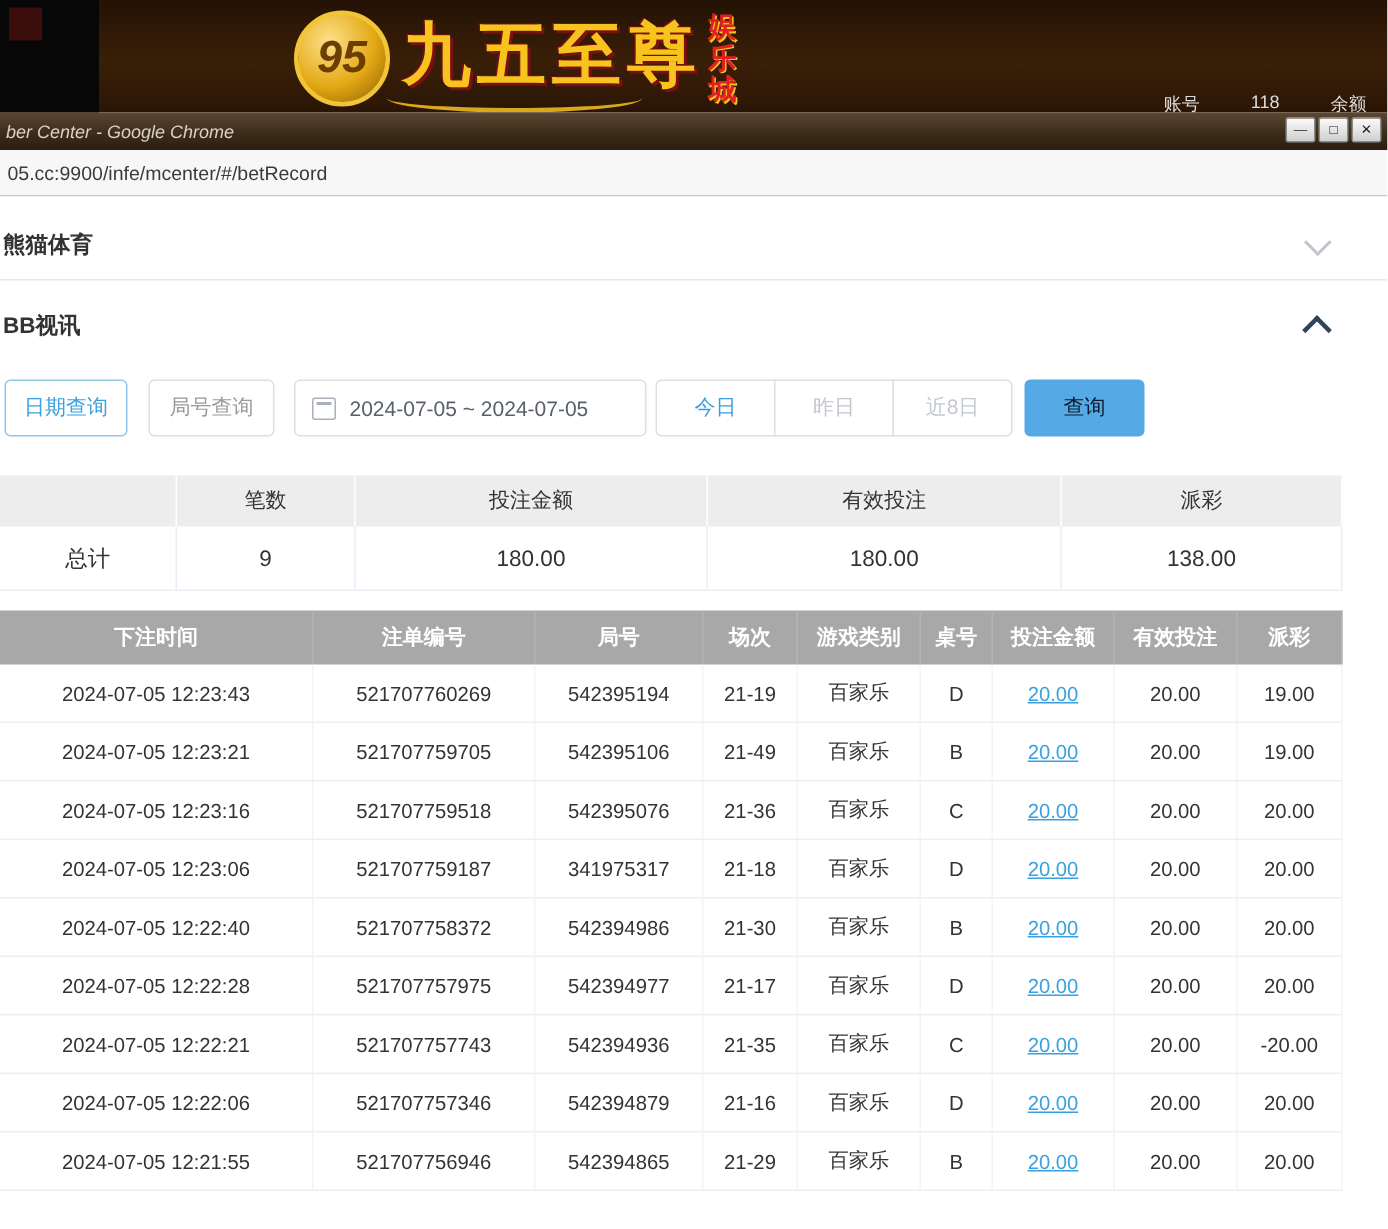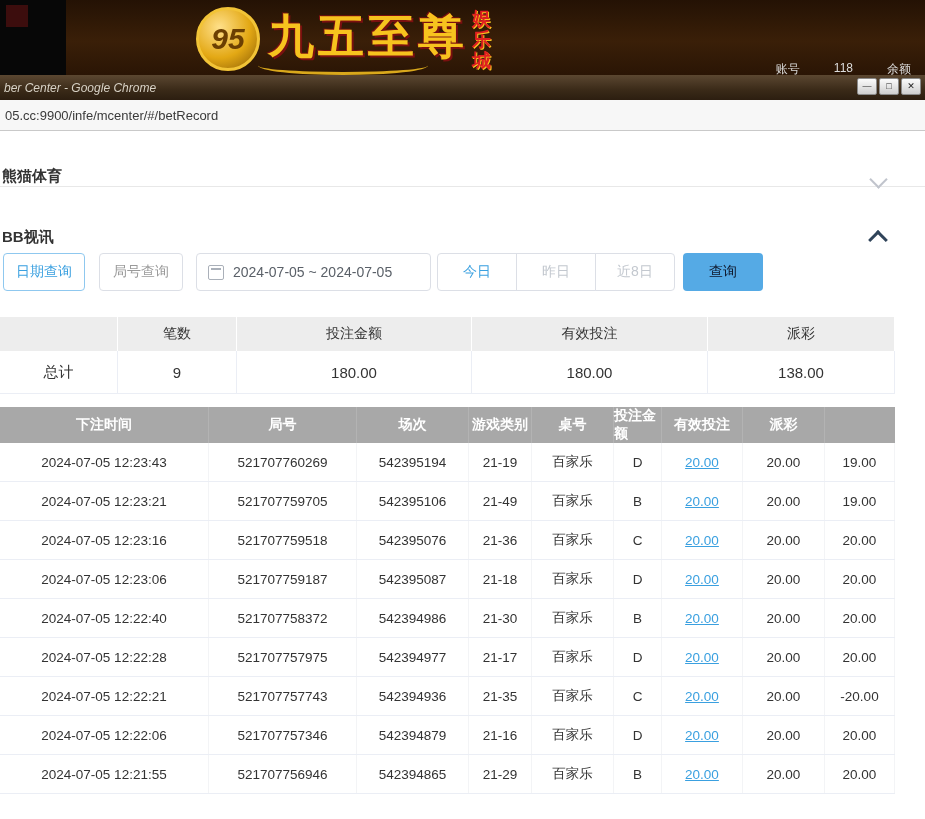--- a/index.html
+++ b/index.html
@@ -38,21 +38,21 @@
     background:linear-gradient(180deg,#fbfbfb,#cfcfcf);color:#222;font-size:9px;
     display:flex;align-items:center;justify-content:center;line-height:1;}
 
   
   .urlbar{position:absolute;top:100px;left:0;width:925px;height:31px;background:#f7f7f7;
     border-bottom:1px solid #c9c9c9;display:flex;align-items:center;box-sizing:border-box;
     color:#3a3a3a;font-size:13px;padding-left:5px;}
 
   
   .content{position:absolute;top:131px;left:0;width:925px;height:688px;background:#fff;overflow:hidden;}
-  .section-row{height:46px;margin-top:9px;display:flex;align-items:flex-end;justify-content:space-between;
+  .section-row{height:46px;margin-top:9px;display:flex;align-items:center;justify-content:space-between;
     padding:0 40px 0 2px;border-bottom:1px solid #e8e8e8;gap:15px;}
   .section-row.bb{height:60px;margin-top:0;border-bottom:none;}
   .section-label{font-size:15px;font-weight:bold;color:#333;}
   .chev{width:11px;height:11px;display:inline-block;}
   .chev.down{border-right:2px solid #c0c4cc;border-bottom:2px solid #c0c4cc;transform:rotate(45deg);margin-top:-4px;}
   .chev.up{border-right:3px solid #30445a;border-bottom:3px solid #30445a;transform:rotate(-135deg);margin-top:6px;}
 
   
   .filters{margin-top:6px;height:38px;display:flex;align-items:stretch;}
   .btn{box-sizing:border-box;border:1px solid #dcdfe6;border-radius:4px;background:#fff;
@@ -182,20 +182,21 @@
         <div class="cell">9</div>
         <div class="cell">180.00</div>
         <div class="cell">180.00</div>
         <div class="cell">138.00</div>
       </div>
     </div>
 
     <div class="main-table">
       <div class="mgrid mt-header">
         <div class="cell">下注时间</div>
+        <div class="cell">注单编号</div>
         <div class="cell">局号</div>
         <div class="cell">场次</div>
         <div class="cell">游戏类别</div>
         <div class="cell">桌号</div>
         <div class="cell">投注金额</div>
         <div class="cell">有效投注</div>
         <div class="cell">派彩</div>
       </div>
       <div id="bet-table-body">
           <div class="mgrid trow">
@@ -233,21 +234,21 @@
     <div class="td">C</div>
     <div class="td">
       <span class="amount-link">20.00</span>
     </div>
     <div class="td">20.00</div>
     <div class="td">20.00</div>
   </div>
           <div class="mgrid trow">
     <div class="td">2024-07-05 12:23:06</div>
     <div class="td">521707759187</div>
-    <div class="td">542395087</div>
+    <div class="td">341975317</div>
     <div class="td">21-18</div>
     <div class="td">百家乐</div>
     <div class="td">D</div>
     <div class="td">
       <span class="amount-link">20.00</span>
     </div>
     <div class="td">20.00</div>
     <div class="td">20.00</div>
   </div>
           <div class="mgrid trow">

